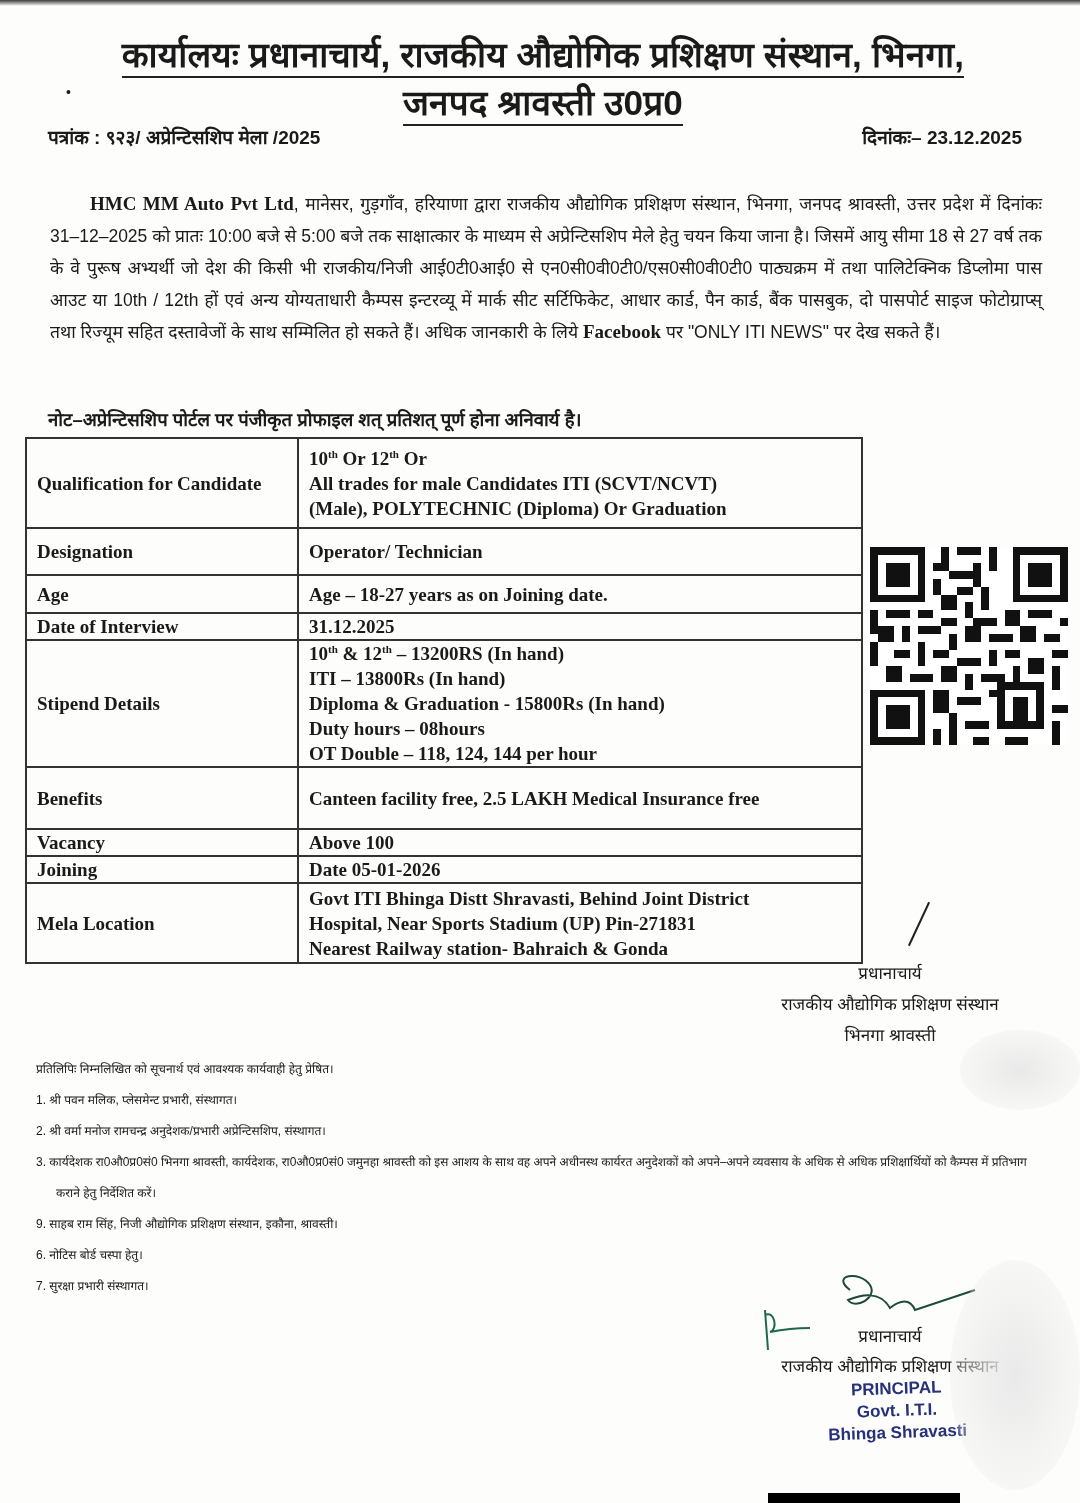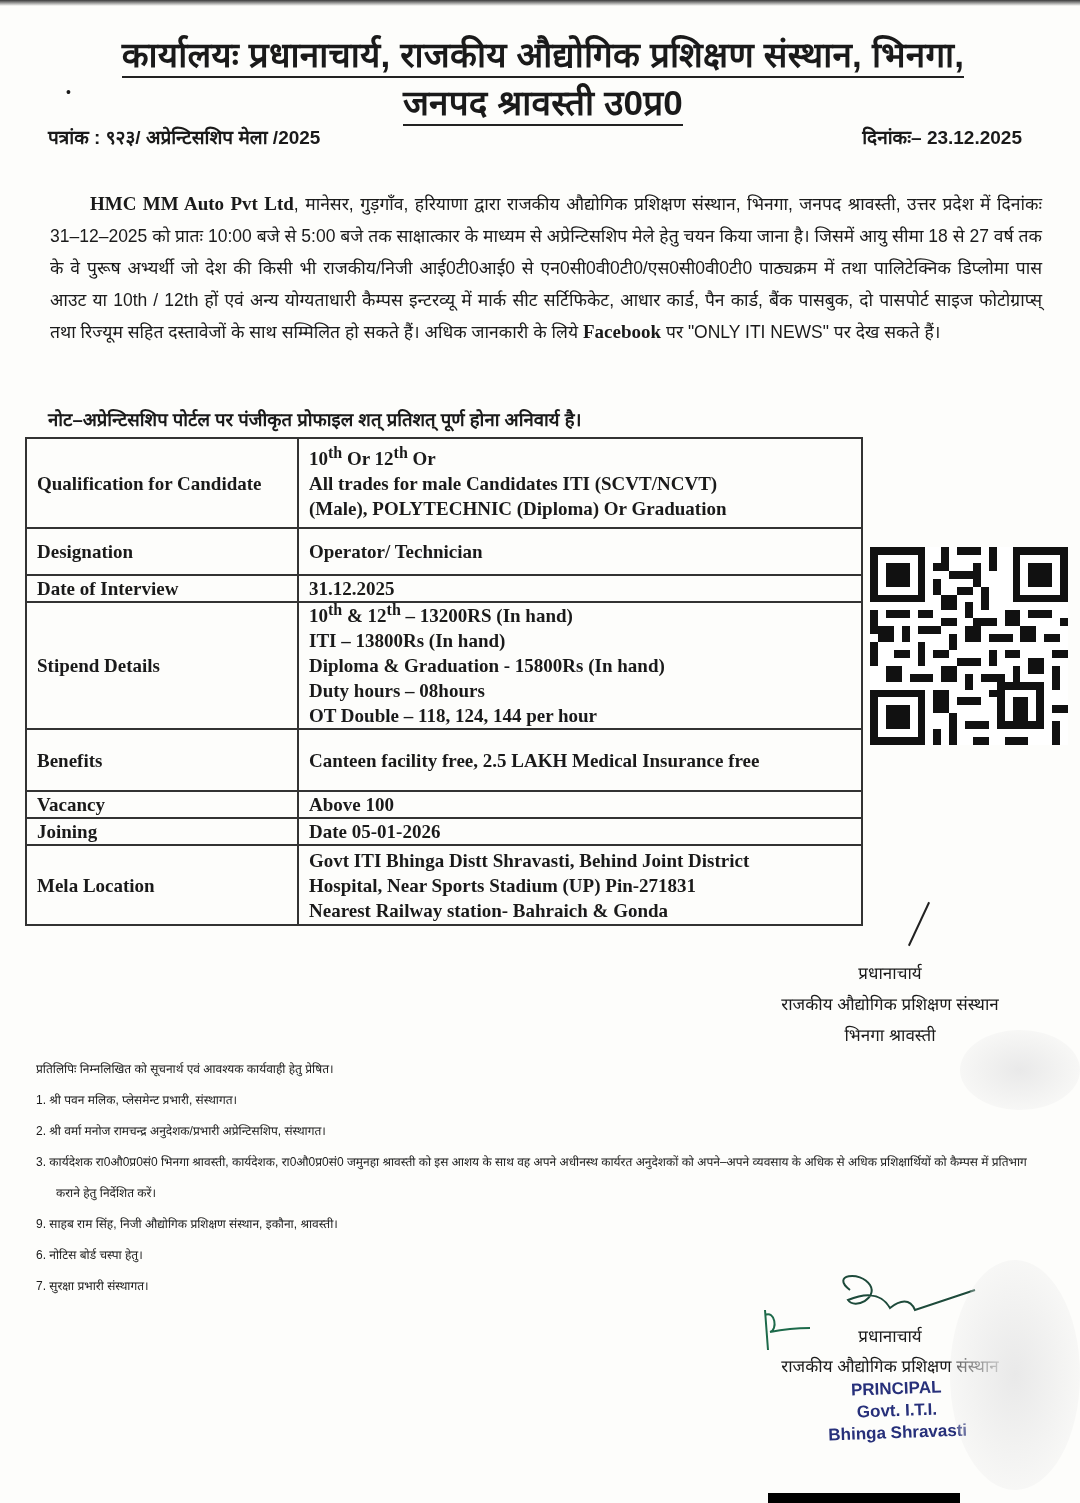--- a/index.html
+++ b/index.html
@@ -15,21 +15,21 @@
   #t1 { top: 30px; } #t2 { top: 78px; }
   .dot { position: absolute; left: 66px; top: 84px; font-size: 14px; }
   .refline { position: absolute; top: 124px; font-size: 19px; font-weight: bold; }
   #ref { left: 48px; } #date { right: 58px; }
   .para { position: absolute; left: 50px; width: 992px; font-size: 17.5px; line-height: 32px; text-align: justify; text-indent: 40px; top: 188px; }
   .para b.en { font-family: "Liberation Serif", serif; font-size: 19px; }
   .note { position: absolute; left: 48px; top: 406px; font-size: 18.5px; font-weight: bold; }
   table.info { position: absolute; left: 25px; top: 437px; width: 838px; border-collapse: collapse; font-family: "Liberation Serif", "DejaVu Serif", serif; font-weight: bold; font-size: 19px; }
   table.info td { border: 2px solid #333; padding: 0 10px; vertical-align: middle; line-height: 25px; }
   table.info td.k { width: 250px; }
-  sup { font-size: 16px; line-height: 0; text-align: center; }
+  sup { font-size: 11px; line-height: 0; text-align: center; }
   .qr { position: absolute; left: 866px; top: 547px; width: 206px; height: 198px; }
   .sig1 { position: absolute; left: 740px; top: 958px; width: 300px; text-align: center; font-size: 17px; line-height: 31px; }
   .slash { position: absolute; left: 918px; top: 900px; width: 2px; height: 48px; background: #222; transform: rotate(25deg); }
   .copies { position: absolute; left: 36px; top: 1054px; width: 1000px; font-size: 12px; line-height: 31px; }
   .copies div { }
   .sig2 { position: absolute; left: 740px; top: 1322px; width: 300px; text-align: center; font-size: 17px; line-height: 30px; }
   .stamp { position: absolute; left: 812px; top: 1378px; width: 170px; text-align: center; color: #27307a; font-weight: bold; font-size: 17px; line-height: 22px; transform: rotate(-2deg); }
   .smudge { position: absolute; border-radius: 50%; background: radial-gradient(#e9e9e9, rgba(253,253,251,0)); }
   .redact { position: absolute; left: 768px; top: 1493px; width: 192px; height: 10px; background: #000; }
 </style>
@@ -55,20 +55,24 @@
     <td class="k">Qualification for Candidate</td>
     <td>
       <div>10<sup>th</sup> Or 12<sup>th</sup> Or</div>
       <div>All trades for male Candidates ITI (SCVT/NCVT)</div>
       <div>(Male), POLYTECHNIC (Diploma) Or Graduation</div>
     </td>
   </tr>
   <tr style="height:47px">
     <td class="k">Designation</td>
     <td>Operator/ Technician</td>
+  </tr>
+  <tr style="height:38px">
+    <td class="k">Age</td>
+    <td>Age – 18-27 years as on Joining date.</td>
   </tr>
   <tr style="height:27px">
     <td class="k">Date of Interview</td>
     <td>31.12.2025</td>
   </tr>
   <tr style="height:124px">
     <td class="k">Stipend Details</td>
     <td>
       <div>10<sup>th</sup> &amp; 12<sup>th</sup> – 13200RS (In hand)</div>
       <div>ITI – 13800Rs (In hand)</div>

